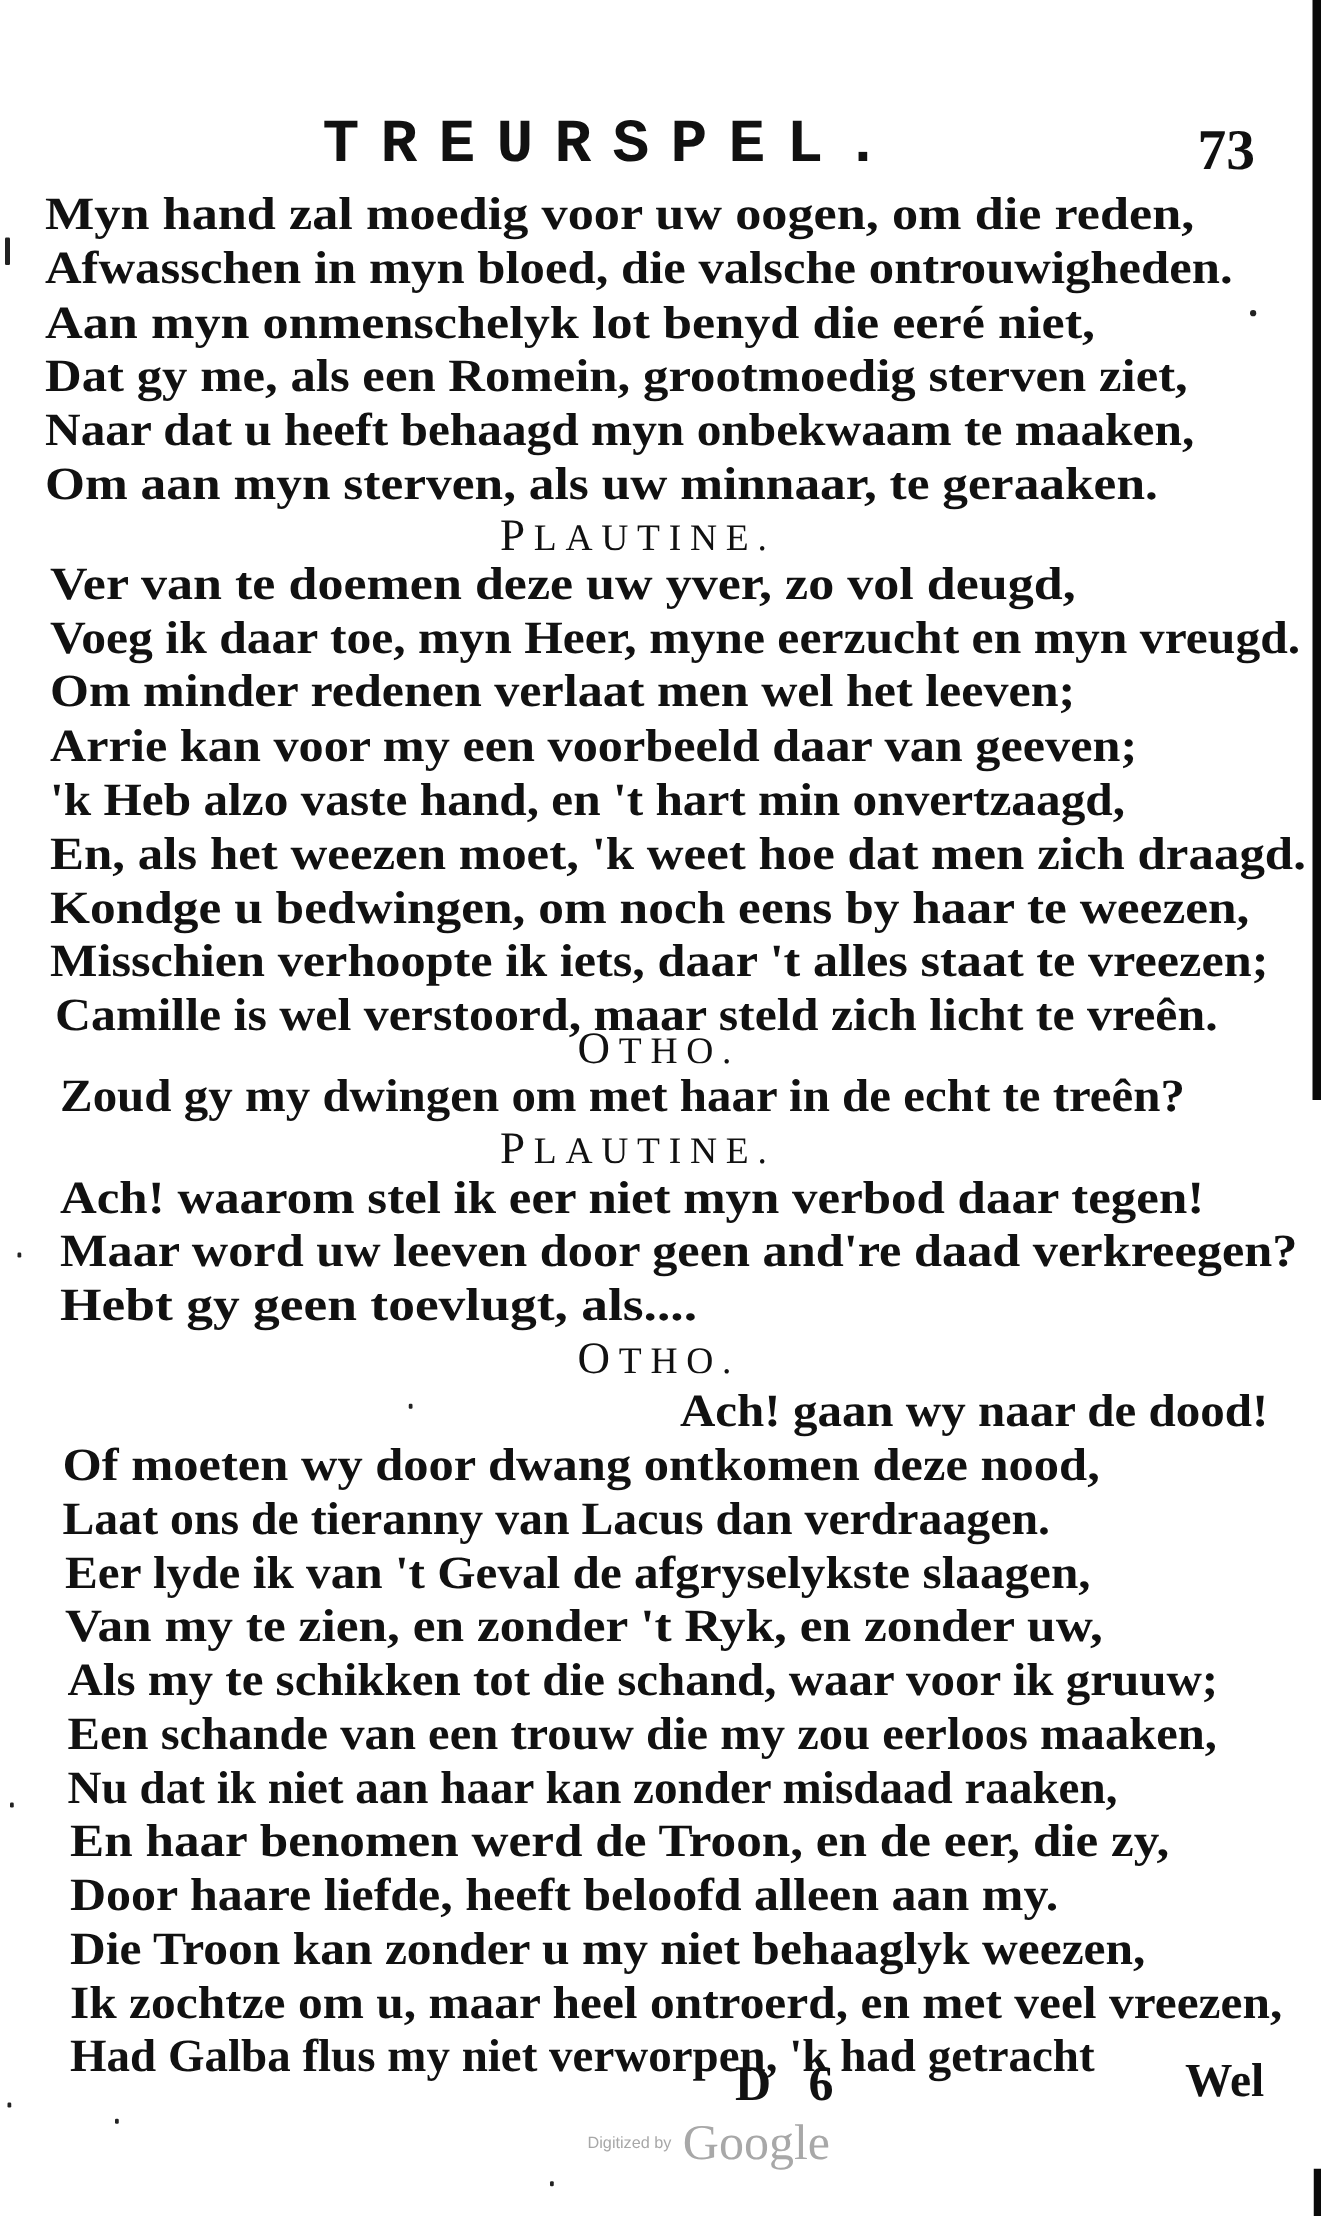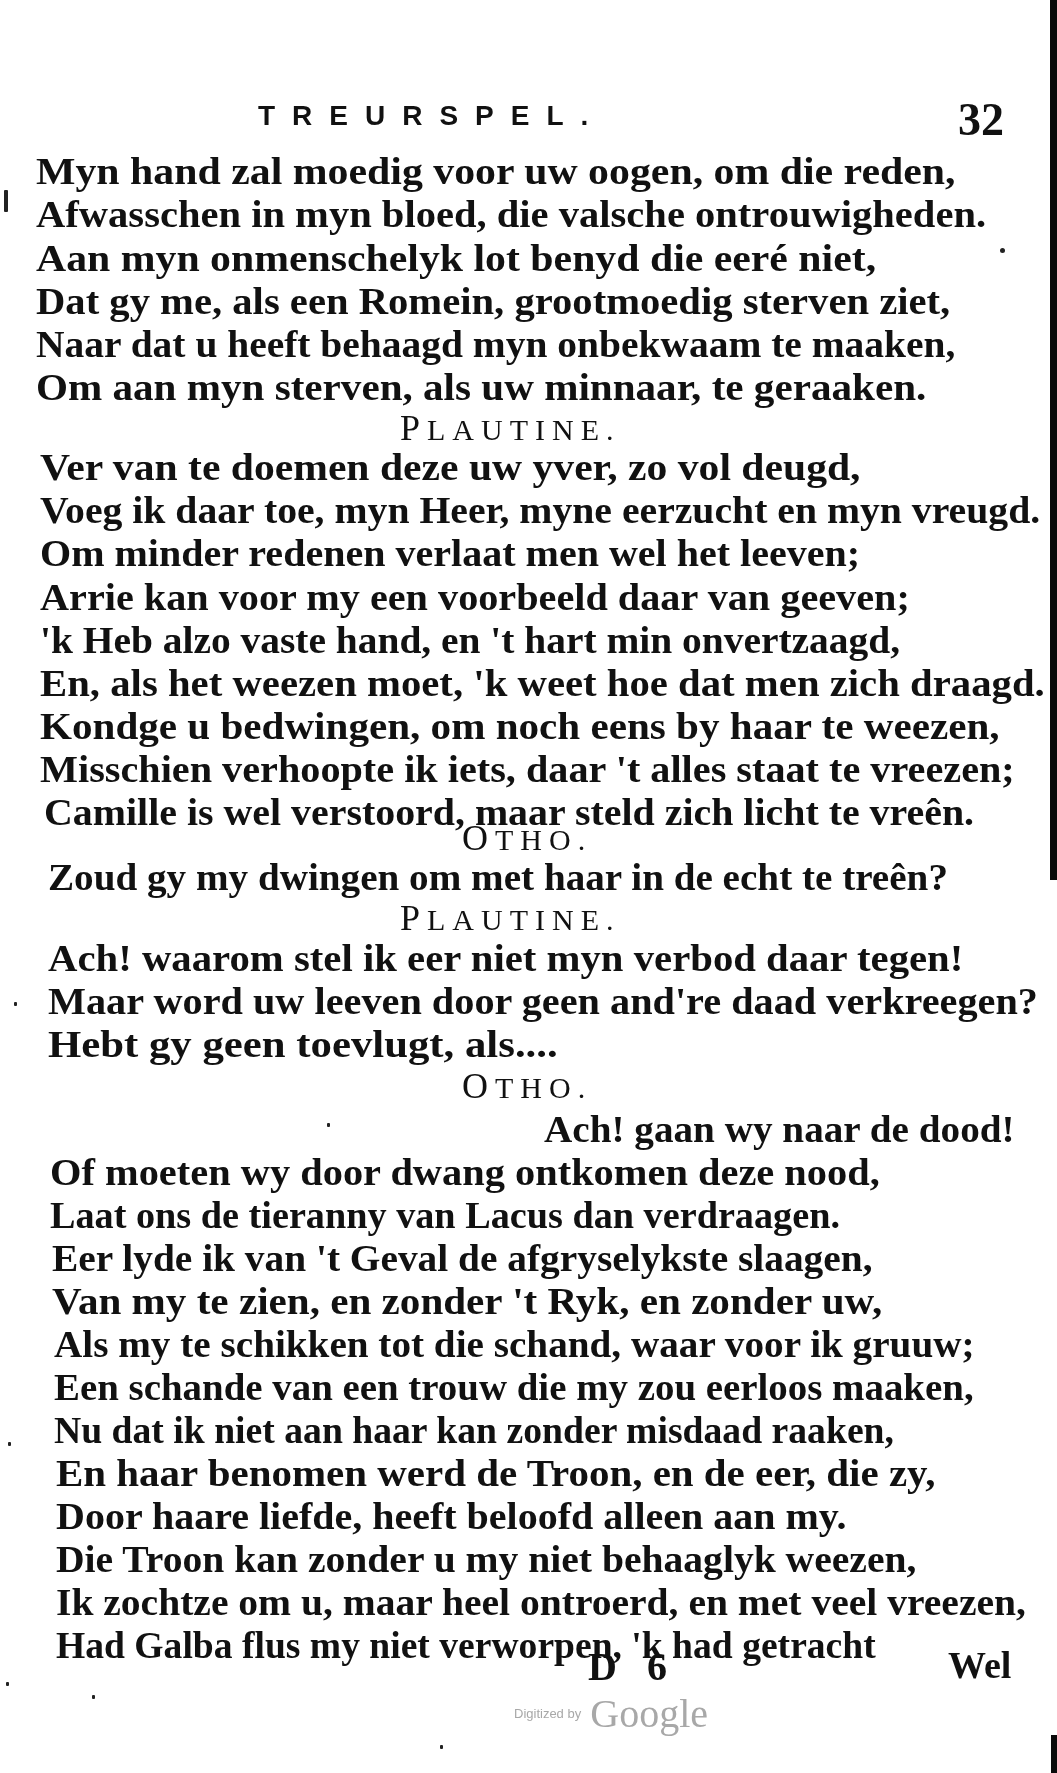--- a/index.html
+++ b/index.html
@@ -42,23 +42,23 @@
     position: absolute;
     top: 88px;
     left: 0;
     width: 1057px;
     height: 60px;
   }
   .running-title {
     position: absolute;
     left: 258px;
     top: 0;
-    font-family: Liberation Sans, sans-serif;
-    font-weight: bold;
-    font-size: 28px;
+    font-family: Liberation Mono, monospace;
+    font-weight: bold;
+    font-size: 49px;
     letter-spacing: 17px;
     line-height: 56px;
   }
   .page-number {
     position: absolute;
     left: 958px;
     top: 4px;
     font-family: "Liberation Serif", serif;
     font-weight: bold;
     font-size: 46px;
@@ -107,21 +107,20 @@
     position: absolute;
     left: 470px;
     top: 1690px;
     color: #a8a8a8;
     white-space: nowrap;
   }
   .watermark .small {
     font-family: "Liberation Sans", sans-serif;
     font-size: 13px;
     vertical-align: middle;
-    margin-left: 44px;
   }
   .watermark .big {
     font-family: Liberation Serif, serif;
     font-size: 40px;
     vertical-align: middle;
     margin-left: 4px;
   }
   .speck {
     position: absolute;
     width: 3px; height: 4px;
@@ -132,21 +131,21 @@
 </head>
 <body>
 
 <div class="page">
 
   <div class="right-border"></div>
   <div class="right-border-bottom"></div>
 
   <div class="header">
     <span class="running-title">TREURSPEL.</span>
-    <span class="page-number">32</span>
+    <span class="page-number">73</span>
   </div>
 
   <div class="line" style="top: 150px; left: 36px; transform: scaleX(1.13);">Myn hand zal moedig voor uw oogen, om die reden,</div>
   <div class="line" style="top: 193px; left: 36px; transform: scaleX(1.096);">Afwasschen in myn bloed, die valsche ontrouwigheden.</div>
   <div class="line" style="top: 237px; left: 36px; transform: scaleX(1.129);">Aan myn onmenschelyk lot benyd die eeré niet,</div>
   <div class="line" style="top: 280px; left: 36px; transform: scaleX(1.098);">Dat gy me, als een Romein, grootmoedig sterven ziet,</div>
   <div class="line" style="top: 323px; left: 36px; transform: scaleX(1.067);">Naar dat u heeft behaagd myn onbekwaam te maaken,</div>
   <div class="line" style="top: 366px; left: 36px; transform: scaleX(1.111);">Om aan myn sterven, als uw minnaar, te geraaken.</div>
 
   <div class="speaker" style="top:408px;left:400px;"><span class="cap">P</span>LAUTINE.</div>

